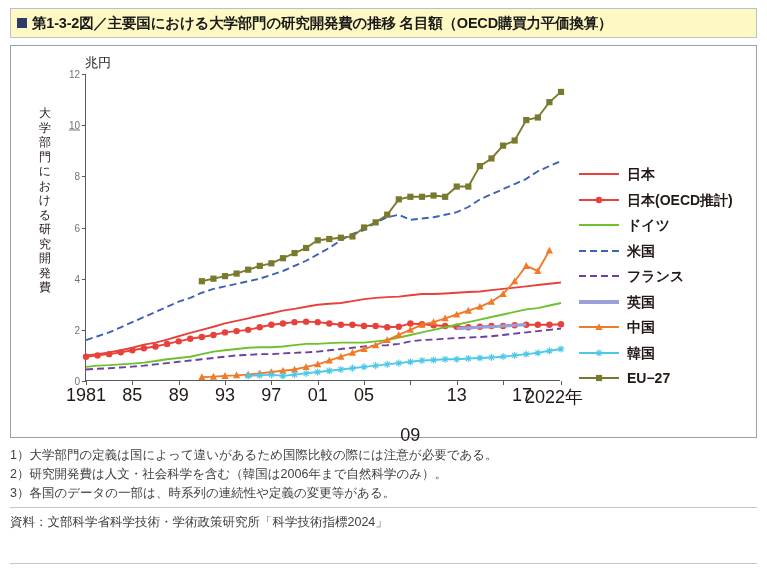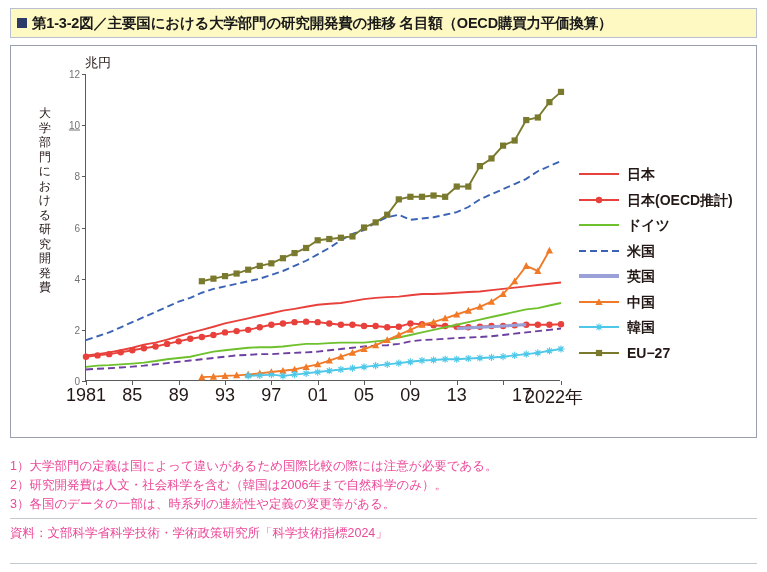--- a/index.html
+++ b/index.html
@@ -77,22 +77,22 @@
   }
   .legend-row{
     display:flex;align-items:flex-start;height:25.5px;
   }
   .legend-sym{width:44px;height:16px;flex:none;position:relative;}
   .legend-sym svg{position:absolute;left:0;top:0;}
   .legend-label{font-size:14px;font-weight:bold;color:#231815;padding-left:6px;white-space:nowrap;}
 
   
   .notes{
-    margin-top:19px;
-    font-size:12.5px;line-height:19px;color:#ec4899;
+    margin-top:8px;
+    font-size:12.5px;line-height:19px;color:#404040;
   }
   .note-line{white-space:nowrap;}
   .source-box{
     margin-top:4px;
     border-top:1px solid #c3c7cf;
     padding-top:5px;
     font-size:12.5px;
   }
   .outer-rule{
     position:absolute;left:10px;right:10px;bottom:8px;height:1px;background:#c3c7cf;
@@ -280,21 +280,21 @@
         <div class="xtick" style="left: 92.6829px;">89</div>
         <div class="xtick-mark" style="left: 92.6829px; position: absolute; top: 307px;"></div>
         <div class="xtick" style="left: 139.024px;">93</div>
         <div class="xtick-mark" style="left: 139.024px; position: absolute; top: 307px;"></div>
         <div class="xtick" style="left: 185.366px;">97</div>
         <div class="xtick-mark" style="left: 185.366px; position: absolute; top: 307px;"></div>
         <div class="xtick" style="left: 231.707px;">01</div>
         <div class="xtick-mark" style="left: 231.707px; position: absolute; top: 307px;"></div>
         <div class="xtick" style="left: 278.049px;">05</div>
         <div class="xtick-mark" style="left: 278.049px; position: absolute; top: 307px;"></div>
-        <div class="xtick" style="left: 324.39px;">09</div>
+        <div class="xtick" style="left: 324.39px; margin-top: 40px;">09</div>
         <div class="xtick-mark" style="left: 324.39px; position: absolute; top: 307px;"></div>
         <div class="xtick" style="left: 370.732px;">13</div>
         <div class="xtick-mark" style="left: 370.732px; position: absolute; top: 307px;"></div>
         <div class="xtick" style="left: 417.073px; margin-left: 19px;">17</div>
         <div class="xtick-mark" style="left: 417.073px; position: absolute; top: 307px;"></div>
         <div class="xtick last" style="left: 475px;">2022年</div>
         <div class="xtick-mark" style="left: 475px; position: absolute; top: 307px;"></div>
       </div>
 
     <div class="legend" id="legend">
@@ -327,20 +327,28 @@
           <span class="legend-sym">
             <svg width="44" height="16">
               <line x1="2" y1="8" x2="42" y2="8" stroke="#3b63b5" stroke-width="2" stroke-dasharray="7,4"></line>
             </svg>
           </span>
           <span class="legend-label">米国</span>
         </div>
         <div class="legend-row">
           <span class="legend-sym">
             <svg width="44" height="16">
+              <line x1="2" y1="8" x2="42" y2="8" stroke="#6c3fa0" stroke-width="2" stroke-dasharray="7,4"></line>
+            </svg>
+          </span>
+          <span class="legend-label">フランス</span>
+        </div>
+        <div class="legend-row">
+          <span class="legend-sym">
+            <svg width="44" height="16">
               <line x1="2" y1="8" x2="42" y2="8" stroke="#9aa0d8" stroke-width="4"></line>
             </svg>
           </span>
           <span class="legend-label">英国</span>
         </div>
         <div class="legend-row">
           <span class="legend-sym">
             <svg width="44" height="16">
               <line x1="2" y1="8" x2="42" y2="8" stroke="#f07a28" stroke-width="2"></line>
               <polygon points="22,4.2 25.6,11 18.4,11" fill="#f07a28"></polygon>

